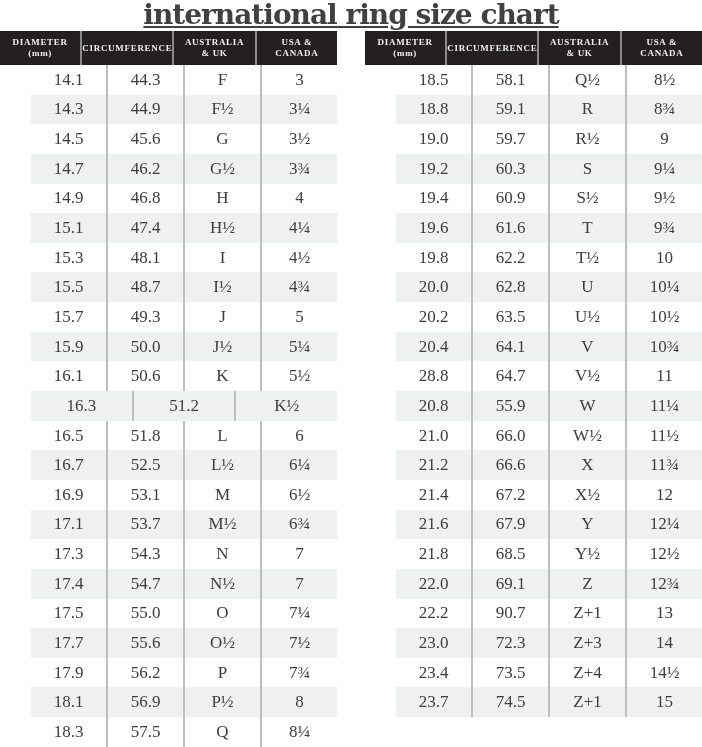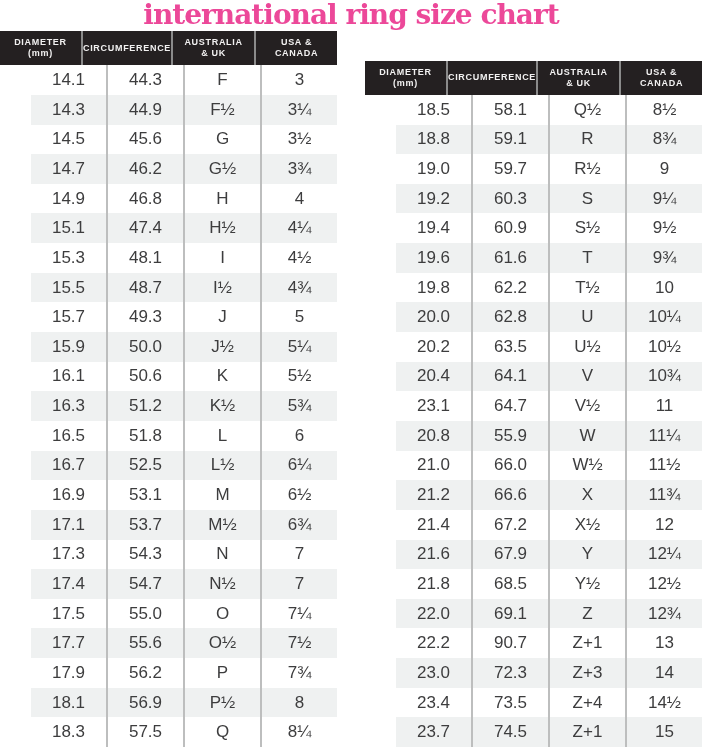--- a/index.html
+++ b/index.html
@@ -17,26 +17,28 @@
   }
   .title {
     margin: 0;
     height: 31px;
     line-height: 30px;
     text-align: center;
     font-family: "DejaVu Serif", serif;
     font-weight: bold;
     font-size: 28px;
     letter-spacing: -1px;
-    color: #ec4899;
+    color: #404040;
+    text-decoration: underline;
   }
   .tables {
     display: flex;
-    align-items: flex-end;
+    align-items: flex-start;
     height: 716px;
+    font-family: Liberation Serif, serif;
   }
   .ring-table {
     flex: 1;
     min-width: 0;
   }
   .divider {
     width: 3px;
     margin: 2px 12px 0 13px;
     background-image: repeating-linear-gradient(to bottom, #8d8d8d 0 3px, transparent 3px 6px);
   }
@@ -164,21 +166,20 @@
         <div class="tr">
           <div class="td">16.1</div>
           <div class="td">50.6</div>
           <div class="td">K</div>
           <div class="td">5½</div>
         </div>
         <div class="tr">
           <div class="td">16.3</div>
           <div class="td">51.2</div>
           <div class="td">K½</div>
-          <div class="td">5¾</div>
         </div>
         <div class="tr">
           <div class="td">16.5</div>
           <div class="td">51.8</div>
           <div class="td">L</div>
           <div class="td">6</div>
         </div>
         <div class="tr">
           <div class="td">16.7</div>
           <div class="td">52.5</div>
@@ -313,21 +314,21 @@
           <div class="td">U½</div>
           <div class="td">10½</div>
         </div>
         <div class="tr">
           <div class="td">20.4</div>
           <div class="td">64.1</div>
           <div class="td">V</div>
           <div class="td">10¾</div>
         </div>
         <div class="tr">
-          <div class="td">23.1</div>
+          <div class="td">28.8</div>
           <div class="td">64.7</div>
           <div class="td">V½</div>
           <div class="td">11</div>
         </div>
         <div class="tr">
           <div class="td">20.8</div>
           <div class="td">55.9</div>
           <div class="td">W</div>
           <div class="td">11¼</div>
         </div>

